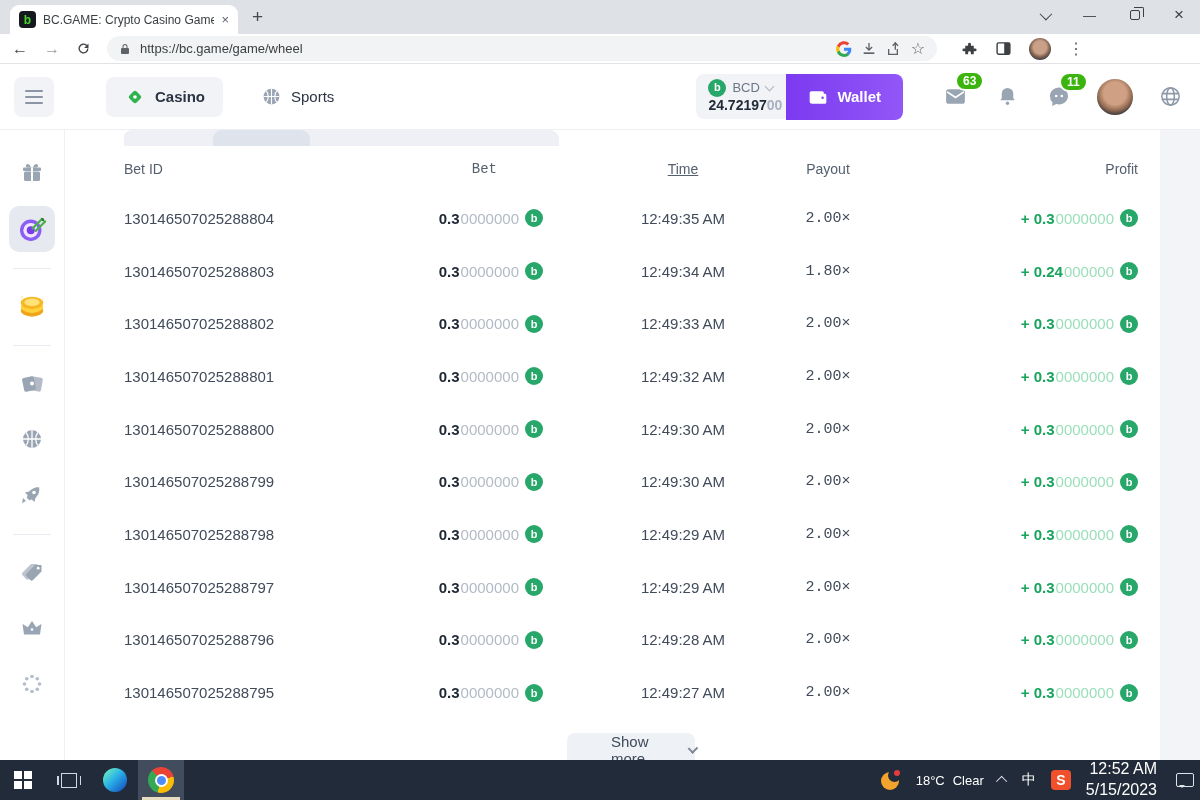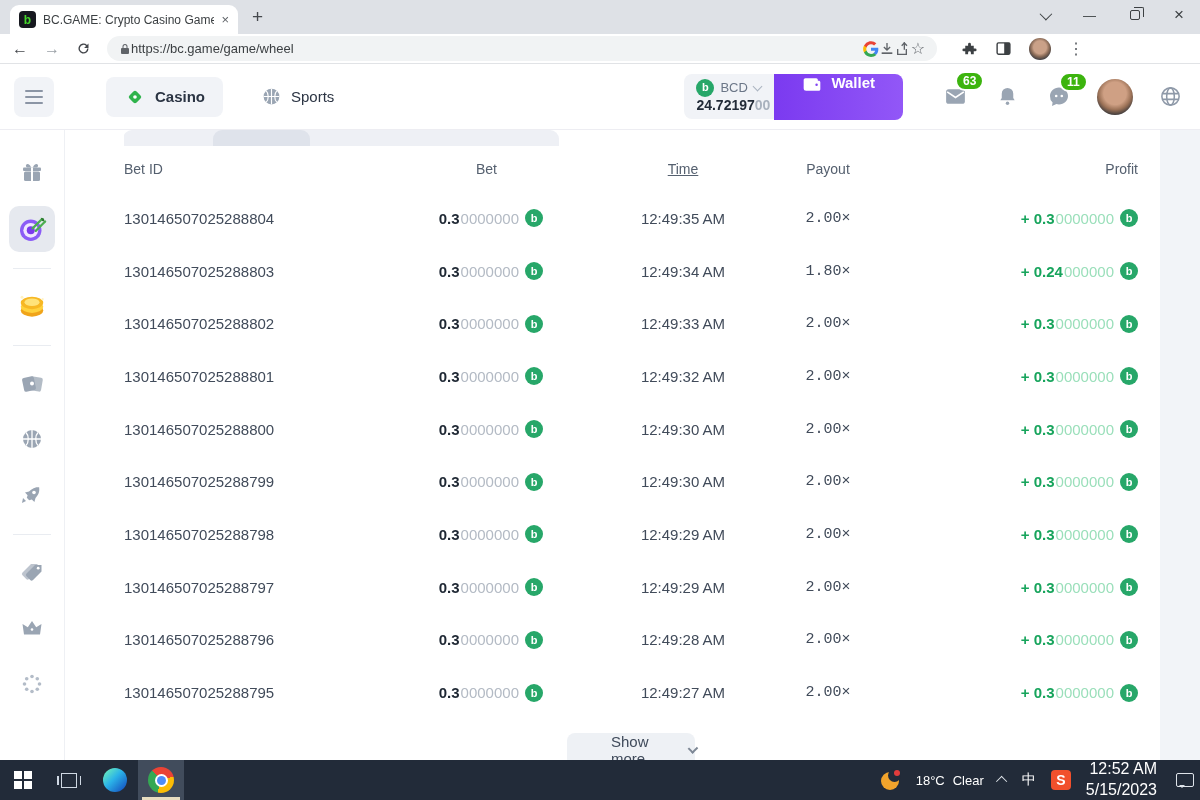--- a/index.html
+++ b/index.html
@@ -15,62 +15,62 @@
   .newtab { font-size:19px; color:#45484d; margin:0 0 6px 14px; }
   .win-controls { position:absolute; right:16px; top:0; height:30px; display:flex; align-items:center; gap:34px; color:#3c4043; }
   .wc { font-size:13px; display:flex; align-items:center; justify-content:center; }
   .chev-dn { width:9px; height:9px; border-right:1.5px solid #3c4043; border-bottom:1.5px solid #3c4043; transform:rotate(45deg) translateY(-2px); }
   .restore-box { width:10px; height:10px; border:1.3px solid #3c4043; border-radius:2px; position:relative; }
   .restore-box:after{ content:''; position:absolute; top:-4px; left:3px; width:9px; height:9px; border-top:1.3px solid #3c4043; border-right:1.3px solid #3c4043; border-radius:0 2px 0 0; }
 
   .chrome-url { height:30px; background:#fff; display:flex; align-items:center; padding:0 12px; gap:16px; border-bottom:1px solid #e1e3e6; }
   .nav-glyph { font-size:16px; color:#44474c; }
   .nav-glyph.dim { color:#9aa0a6; }
-  .url-pill { height:25px; background:#f1f3f4; border-radius:14px; display:flex; align-items:center; padding:0 12px; width:830px; }
+  .url-pill { height:25px; background:#f1f3f4; border-radius:14px; display:flex; align-items:center; padding:0 12px; gap:9px; width:830px; }
   .url-text { font-size:13px; color:#3c4043; flex:1; }
   .pill-ico { display:flex; align-items:center; }
   .after-pill { display:flex; align-items:center; gap:17px; margin-left:8px; }
   .mini-avatar { width:22px; height:22px; border-radius:50%; background:radial-gradient(circle at 50% 42%, #caa188 0 38%, #8a6b57 55%, #35383f 78%); }
 
   
   .site-header { height:66px; background:#fff; border-bottom:1px solid #ededf2; display:flex; align-items:center; padding:0 14px; position:relative; }
   .hamburger { width:40px; height:40px; background:#f1f3f7; border-radius:8px; display:flex; flex-direction:column; justify-content:center; align-items:center; gap:4px; }
   .hamburger i { width:18px; height:2px; background:#8b95a5; border-radius:1px; }
   .nav-tabs { display:flex; gap:20px; margin-left:52px; }
   .nav-tab { height:40px; padding:0 18px; display:flex; align-items:center; gap:9px; border-radius:8px; font-size:15px; color:#2b3443; }
   .nav-tab.active { background:#f1f3f7; font-weight:bold; }
   .hspacer { flex:1; }
   .balance-box { background:#f1f3f7; border-radius:8px 0 0 8px; padding:5px 4px 5px 12px; line-height:1.25; }
   .bal-top { display:flex; align-items:center; gap:6px; font-size:13px; color:#6b7687; }
   .coin { width:18px; height:18px; border-radius:50%; background:#27a769; color:#fff; display:inline-flex; align-items:center; justify-content:center; flex:none; }
   .coin:after { content:'b'; font-size:11px; font-weight:bold; }
   .chev-sm { width:7px; height:7px; border-right:1.5px solid #aab3c0; border-bottom:1.5px solid #aab3c0; transform:rotate(45deg); margin-top:-3px; }
   .bal-num { font-size:14px; font-weight:bold; color:#222b38; }
   .bal-num .faded { font-weight:bold; }
-  .wallet-btn { height:46px; background:linear-gradient(90deg,#7b3af0,#9257f7); border-radius:0 8px 8px 0; color:#fff; font-size:15px; font-weight:bold; display:flex; align-items:flex-start; gap:9px; padding:0 28px; margin-right:26px; }
+  .wallet-btn { height:46px; background:linear-gradient(90deg,#7b3af0,#9257f7); border-radius:0 8px 8px 0; color:#fff; font-size:15px; font-weight:bold; display:flex; align-items:center; gap:9px; padding:0 22px; margin-right:26px; }
   .hdr-ico { position:relative; margin:0 14px; display:flex; align-items:center; }
   .badge { position:absolute; top:-13px; left:12px; background:#3cb40e; color:#fff; font-size:12px; font-weight:bold; border-radius:10px; padding:1px 6px; border:2px solid #fff; }
   .avatar { width:36px; height:36px; border-radius:50%; margin:0 12px; background:radial-gradient(circle at 50% 40%, #cfa084 0 40%, #9c7257 58%, #2f3238 80%); }
 
   
   .page { display:flex; height:630px; }
   .sidebar { width:65px; border-right:1px solid #eef0f4; display:flex; flex-direction:column; align-items:center; padding-top:20px; flex:none; }
   .side-item { width:46px; height:46px; display:flex; align-items:center; justify-content:center; border-radius:10px; margin-bottom:10px; flex:none; }
   .side-item.active { background:#e6e9ef; }
   .side-div { width:38px; height:1px; background:#e9ecf1; margin:6px 0 14px; flex:none; }
 
   .main { flex:1; padding:0 22px 0 59px; position:relative; }
   .tabs-clip { height:16px; overflow:hidden; position:relative; }
   .seg-bar { position:absolute; bottom:-24px; left:-1px; width:436px; height:40px; background:#eef0f5; border-radius:9px; }
   .seg-active { position:absolute; bottom:-24px; left:89px; width:97px; height:40px; background:#dfe3eb; border-radius:9px; }
 
   .thead, .trow { display:grid; grid-template-columns:236px 183px 200px 170px 1fr; align-items:center; }
   .thead { height:46px; font-size:14px; color:#55606f; }
   .trow { height:52.7px; font-size:15px; color:#414b5a; }
-  .th-bet { text-align:right; padding-right:46px; }
+  .th-bet { text-align:right; padding-right:46px;font-family:Liberation Mono, monospace; }
   .th-time { text-align:center; padding-left:80px;text-decoration:underline; }
   .th-payout { text-align:center; }
   .th-profit { text-align:right; }
   .c-bet { display:flex; align-items:center; justify-content:flex-end; gap:6px; }
   .c-time { text-align:center; padding-left:80px; }
   .c-payout { text-align:center;font-family:Liberation Mono, monospace; }
   .c-profit { display:flex; align-items:center; justify-content:flex-end; gap:6px; }
   .bold-dark { font-weight:bold; color:#1e2733; }
   .faded { color:#b3bac4; }
   .p-bold { font-weight:bold; color:#17a45c; }

